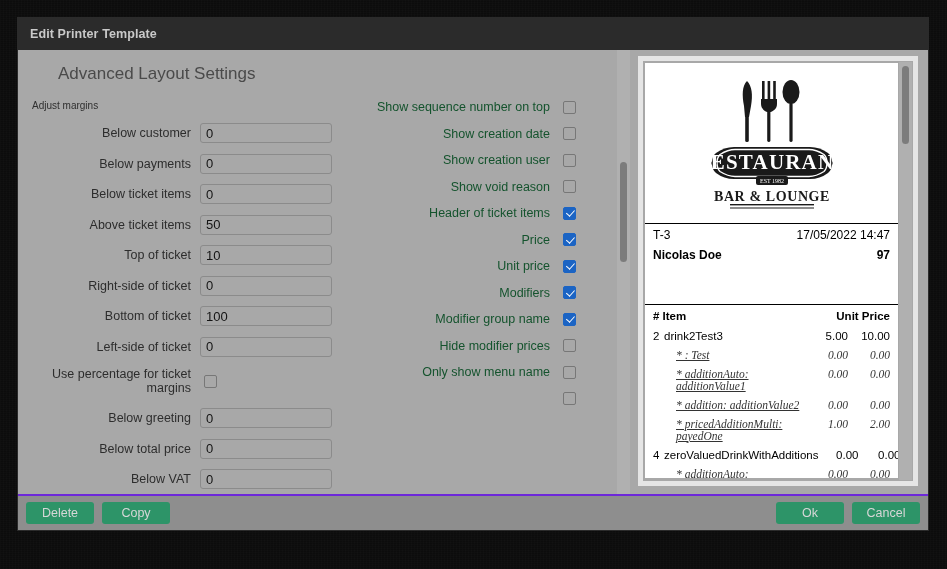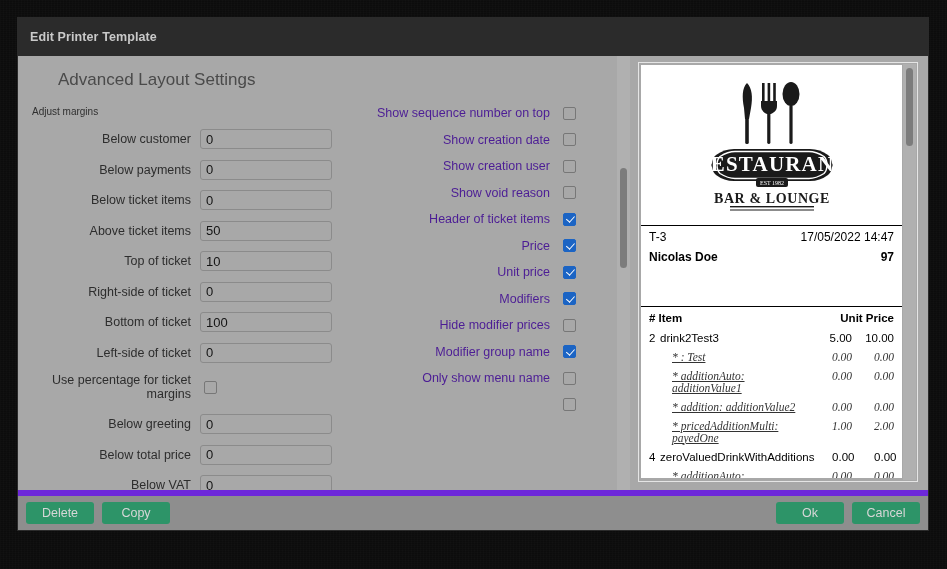--- a/index.html
+++ b/index.html
@@ -32,21 +32,21 @@
     top: 18px;
     width: 910px;
     height: 512px;
     background: #a8a8a8;
     box-shadow: 0 0 0 1px #2b2b2b;
     display: flex;
     flex-direction: column;
     overflow: hidden;
   }
   #titlebar {
-    height: 38px;
+    height: 32px;
     background: #2b2b2b;
     color: #c9c9c9;
     display: flex;
     align-items: center;
     padding: 0 0 0 12px;
     font-size: 12.5px;
     font-weight: bold;
     letter-spacing: .1px;
     flex: 0 0 auto;
   }
@@ -119,21 +119,21 @@
   }
   .check-row {
     display: flex;
     align-items: center;
     justify-content: flex-end;
     margin-bottom: 12.5px;
     padding-right: 10px;
   }
   .check-label {
     font-size: 12.5px;
-    color: #4c1d95;
+    color: #14532d;
     padding-right: 13px;
     line-height: 14px;
   }
   .cb {
     width: 13px;
     height: 13px;
     flex: 0 0 13px;
     border: 1px solid #777;
     border-radius: 2px;
     background: #a8a8a8;
@@ -182,21 +182,21 @@
     flex: 1 1 auto;
     position: relative;
     background: #a8a8a8;
     padding: 6px 10px 8px 8px;
     box-sizing: border-box;
   }
   #preview-frame {
     position: relative;
     height: 100%;
     background: #a8a8a8;
-    border: 1px solid #e5e5e5;
+    border: 5px solid #e5e5e5;
     box-sizing: border-box;
     overflow: hidden;
   }
   #receipt {
     position: absolute;
     left: 2px;
     top: 2px;
     right: 15px;
     bottom: 3px;
     background: #ffffff;
@@ -268,21 +268,21 @@
   }
 
   
   #footer {
     flex: 0 0 auto;
     height: 34px;
     background: #8e8e8e;
     display: flex;
     align-items: center;
     padding: 0 8px;
-    border-top: 6px solid #6d28d9;
+    border-top: 2px solid #6d28d9;
   }
   .btn {
     background: #2d9468;
     color: #d7d7d7;
     border: none;
     border-radius: 3px;
     height: 22px;
     min-width: 68px;
     font-size: 12.5px;
     font-family: "Liberation Sans", sans-serif;
@@ -398,26 +398,26 @@
               </div>
               <div class="check-row">
                 <div class="check-label">Unit price</div>
                 <div class="cb checked"></div>
               </div>
               <div class="check-row">
                 <div class="check-label">Modifiers</div>
                 <div class="cb checked"></div>
               </div>
               <div class="check-row">
-                <div class="check-label">Hide modifier prices</div>
-                <div class="cb"></div>
-              </div>
-              <div class="check-row">
                 <div class="check-label">Modifier group name</div>
                 <div class="cb checked"></div>
+              </div>
+              <div class="check-row">
+                <div class="check-label">Hide modifier prices</div>
+                <div class="cb"></div>
               </div>
               <div class="check-row">
                 <div class="check-label">Only show menu name</div>
                 <div class="cb"></div>
               </div>
               <div class="check-row">
                 <div class="cb"></div>
               </div>
             </div>
 

